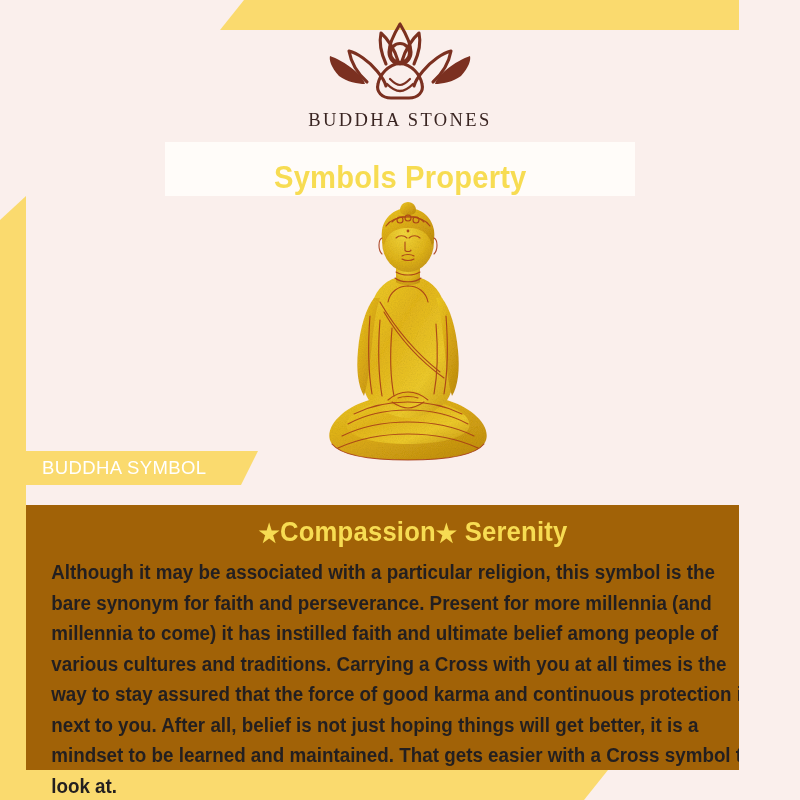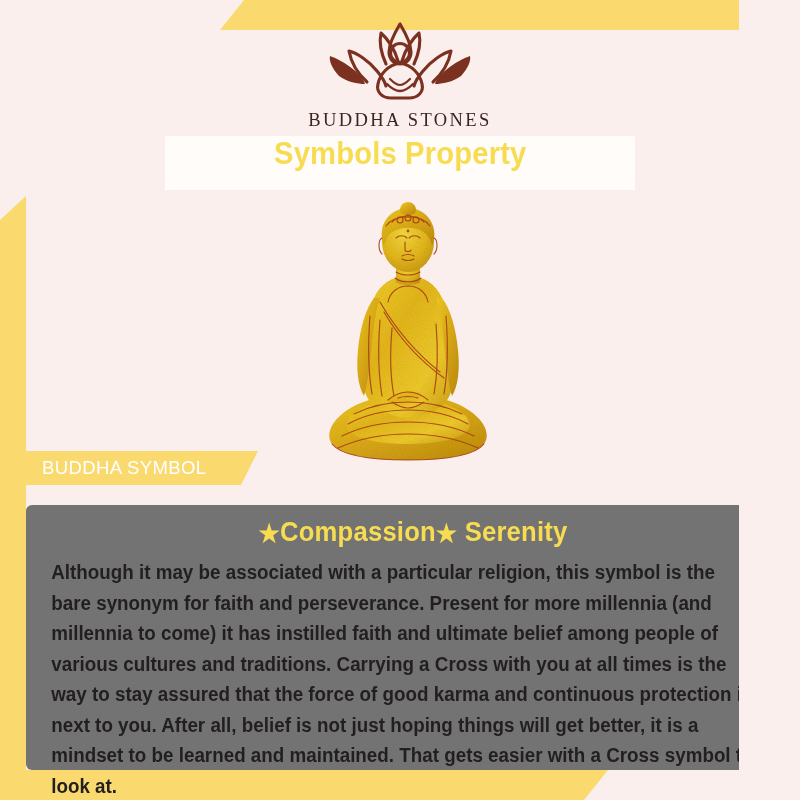--- a/index.html
+++ b/index.html
@@ -87,26 +87,26 @@
     font-size: 18.5px;
     letter-spacing: 2.4px;
     color: #3a2522;
     font-weight: 400;
   }
 
   
   .title-panel {
     position: absolute;
     left: 165px;
-    top: 136px;
+    top: 142px;
     width: 470px;
     height: 54px;
     background: #fffcf9;
     display: flex;
-    align-items: flex-start;
+    align-items: flex-end;
     justify-content: center;
   }
   .title-text {
     font-family: "Liberation Sans Narrow", "Liberation Sans", sans-serif;
     font-size: 31px;
     font-weight: 700;
     color: #f7dc52;
     letter-spacing: 0.2px;
     transform: scaleX(0.94);
     white-space: nowrap;
@@ -147,22 +147,21 @@
     white-space: nowrap;
   }
 
   
   .content-card {
     position: absolute;
     left: 26px;
     top: 505px;
     width: 774px;
     height: 265px;
-    background: #737373;
-    border-radius: 6px;
+    background: #a16207;
   }
 
   .subhead {
     margin: 0;
     padding-top: 12px;
     text-align: center;
     font-family: "Liberation Sans Narrow", "Liberation Sans", sans-serif;
     font-size: 27px;
     font-weight: 700;
     color: #f7dc52;

